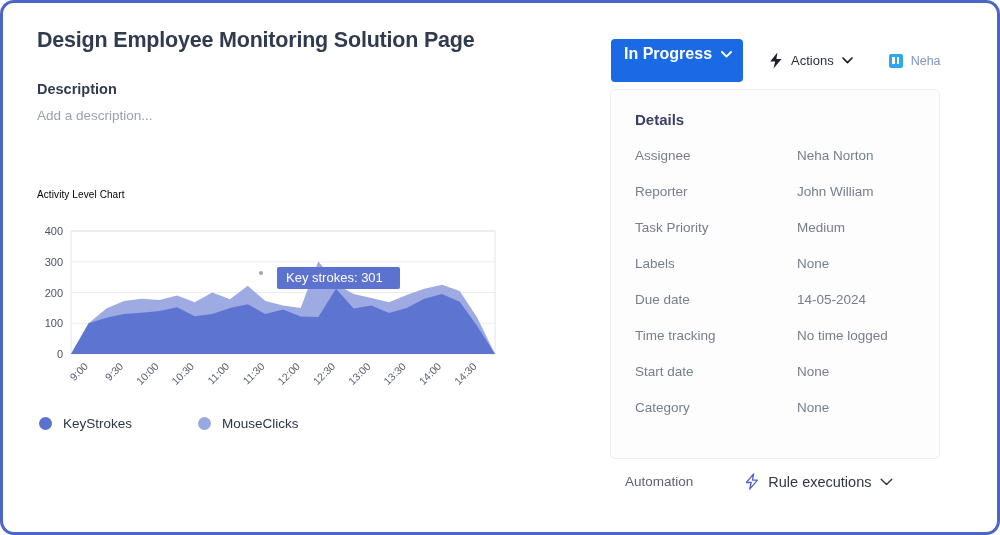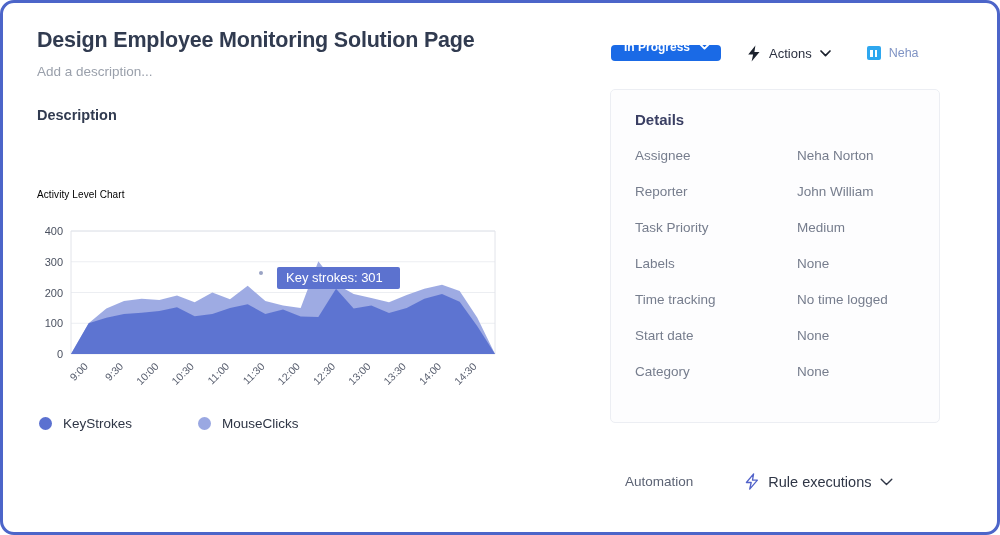--- a/index.html
+++ b/index.html
@@ -112,25 +112,25 @@
   
   #action-bar {
     position: absolute;
     left: 608px; top: 36px;
     display: flex;
     align-items: center;
   }
   #status-button {
     background: #1a6ae6;
     color: #ffffff;
-    font-size: 12px;
+    font-size: 16px;
     font-weight: bold;
     border: none;
     border-radius: 4px;
-    height: 16px;
+    height: 43px;
     padding: 0 11px 13px 13px;
     display: flex;
     align-items: center;
     gap: 9px;
     cursor: pointer;
     font-family: "Liberation Sans", sans-serif;
   }
   #actions-button {
     background: transparent;
     border: none;
@@ -222,22 +222,22 @@
 </style>
 </head>
 <body>
 
 <div id="page">
 
   <div id="left-col">
 
     <h1 id="page-title">Design Employee Monitoring Solution Page</h1>
 
+    <div id="desc-heading">Description</div>
     <div id="desc-placeholder">Add a description...</div>
-    <div id="desc-heading">Description</div>
 
     <div id="chart-title">Activity Level Chart</div>
 
     <div id="chart-wrap">
       <svg id="chart-svg" width="470" height="165" viewBox="0 0 470 165">
           <line x1="34" y1="129" x2="458" y2="129" class="gridline"></line>
           <text x="26" y="133" class="y-tick-label">0</text>
           <line x1="34" y1="98.25" x2="458" y2="98.25" class="gridline"></line>
           <text x="26" y="102.25" class="y-tick-label">100</text>
           <line x1="34" y1="67.5" x2="458" y2="67.5" class="gridline"></line>
@@ -321,20 +321,24 @@
         </div>
         <div class="detail-row">
           <span class="detail-label">Task Priority</span>
           <span class="detail-value">Medium</span>
         </div>
         <div class="detail-row">
           <span class="detail-label">Labels</span>
           <span class="detail-value">None</span>
         </div>
         <div class="detail-row">
+          <span class="detail-label">Due date</span>
+          <span class="detail-value">14-05-2024</span>
+        </div>
+        <div class="detail-row">
           <span class="detail-label">Time tracking</span>
           <span class="detail-value">No time logged</span>
         </div>
         <div class="detail-row">
           <span class="detail-label">Start date</span>
           <span class="detail-value">None</span>
         </div>
         <div class="detail-row">
           <span class="detail-label">Category</span>
           <span class="detail-value">None</span>

